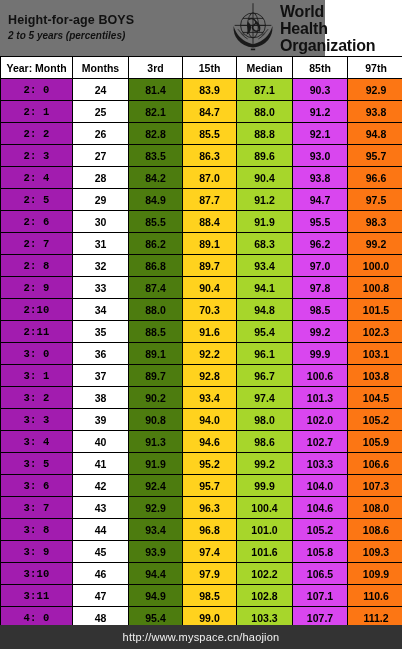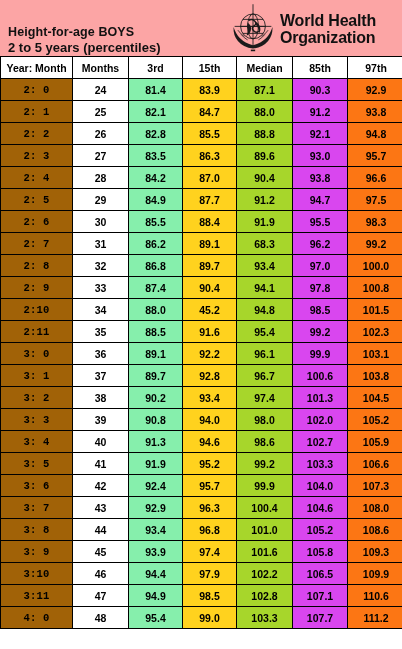--- a/index.html
+++ b/index.html
@@ -19,45 +19,46 @@
     height: 649px;
     background: #ffffff;
     overflow: hidden;
     box-sizing: border-box;
   }
 
   
   .header {
     position: relative;
     height: 56px;
-    width: 402px;
+    width: 325px;
     box-sizing: border-box;
     display: flex;
-    align-items: flex-end;
-    background: #fca5a5;
+    align-items: center;
+    background: #737373;
   }
   .title-block {
     padding-left: 8px;
     flex: 0 0 auto;
     width: 218px;
   }
   .title-line {
     font-size: 12.5px;
     font-weight: bold;
     color: #111111;
     letter-spacing: 0.1px;
     line-height: 16px;
     white-space: nowrap;
   }
   .title-line2 {
-    font-size: 13px;
+    font-size: 10px;
     font-weight: bold;
     color: #111111;
     line-height: 16px;
     white-space: nowrap;
+    font-style: italic;
   }
   .who-block {
     flex: 1 1 auto;
     display: flex;
     align-items: center;
   }
   .who-emblem {
     width: 54px;
     height: 54px;
     flex: 0 0 auto;
@@ -97,25 +98,25 @@
     font-weight: bold;
   }
   table.chart thead th {
     background: #ffffff;
     font-size: 10.5px;
     font-weight: bold;
     height: 21px;
   }
   th.h-ym { text-align: left; padding-left: 4px; }
 
-  td.ym   { background: #a16207; font-weight: bold; letter-spacing: 0.2px;
+  td.ym   { background: #a21caf; font-weight: bold; letter-spacing: 0.2px;
             font-family: "Liberation Mono", monospace; font-size: 10px; margin-left: 29px; }
   td.mo   { background: #ffffff; font-weight: bold; }
 
-  td.p3   { background: #86efac; }
+  td.p3   { background: #4d7c0f; }
   td.p15  { background: #ffd21e; }
   td.med  { background: #a7d62b; margin-top: 42px; }
   td.p85  { background: #d946ef; }
   td.p97  { background: #fc7614; }
 
   
   .footer {
     position: absolute;
     left: 0;
     bottom: 0;
@@ -286,21 +287,21 @@
           <td class="p3">87.4</td>
           <td class="p15">90.4</td>
           <td class="med">94.1</td>
           <td class="p85">97.8</td>
           <td class="p97">100.8</td>
         </tr>
         <tr>
           <td class="ym">2:10</td>
           <td class="mo">34</td>
           <td class="p3">88.0</td>
-          <td class="p15">45.2</td>
+          <td class="p15">70.3</td>
           <td class="med">94.8</td>
           <td class="p85">98.5</td>
           <td class="p97">101.5</td>
         </tr>
         <tr>
           <td class="ym">2:11</td>
           <td class="mo">35</td>
           <td class="p3">88.5</td>
           <td class="p15">91.6</td>
           <td class="med">95.4</td>
@@ -420,14 +421,17 @@
           <td class="mo">48</td>
           <td class="p3">95.4</td>
           <td class="p15">99.0</td>
           <td class="med">103.3</td>
           <td class="p85">107.7</td>
           <td class="p97">111.2</td>
         </tr>
       </tbody>
   </table>
 
+  <div class="footer">
+    <span>http://www.myspace.cn/haojion</span>
+  </div>
 
 </div>
 
 </body></html>

